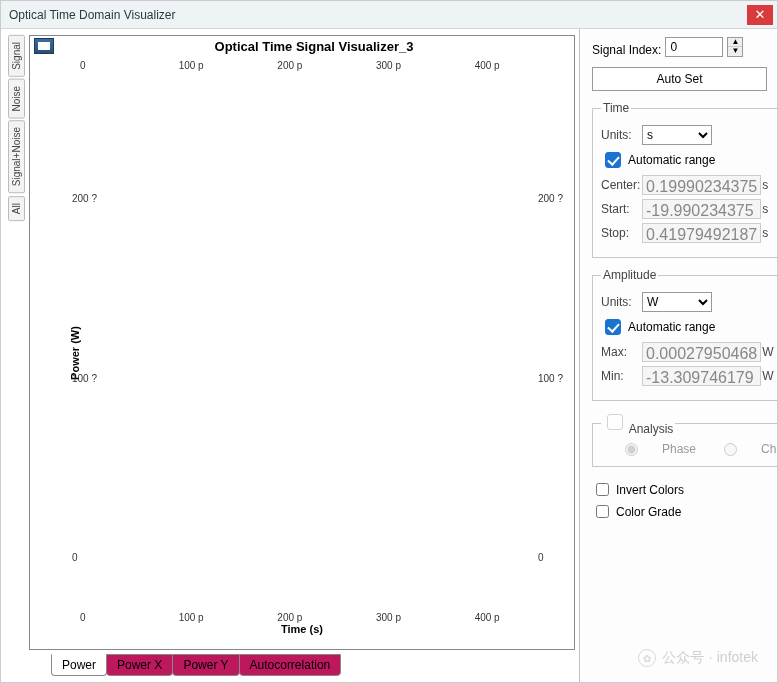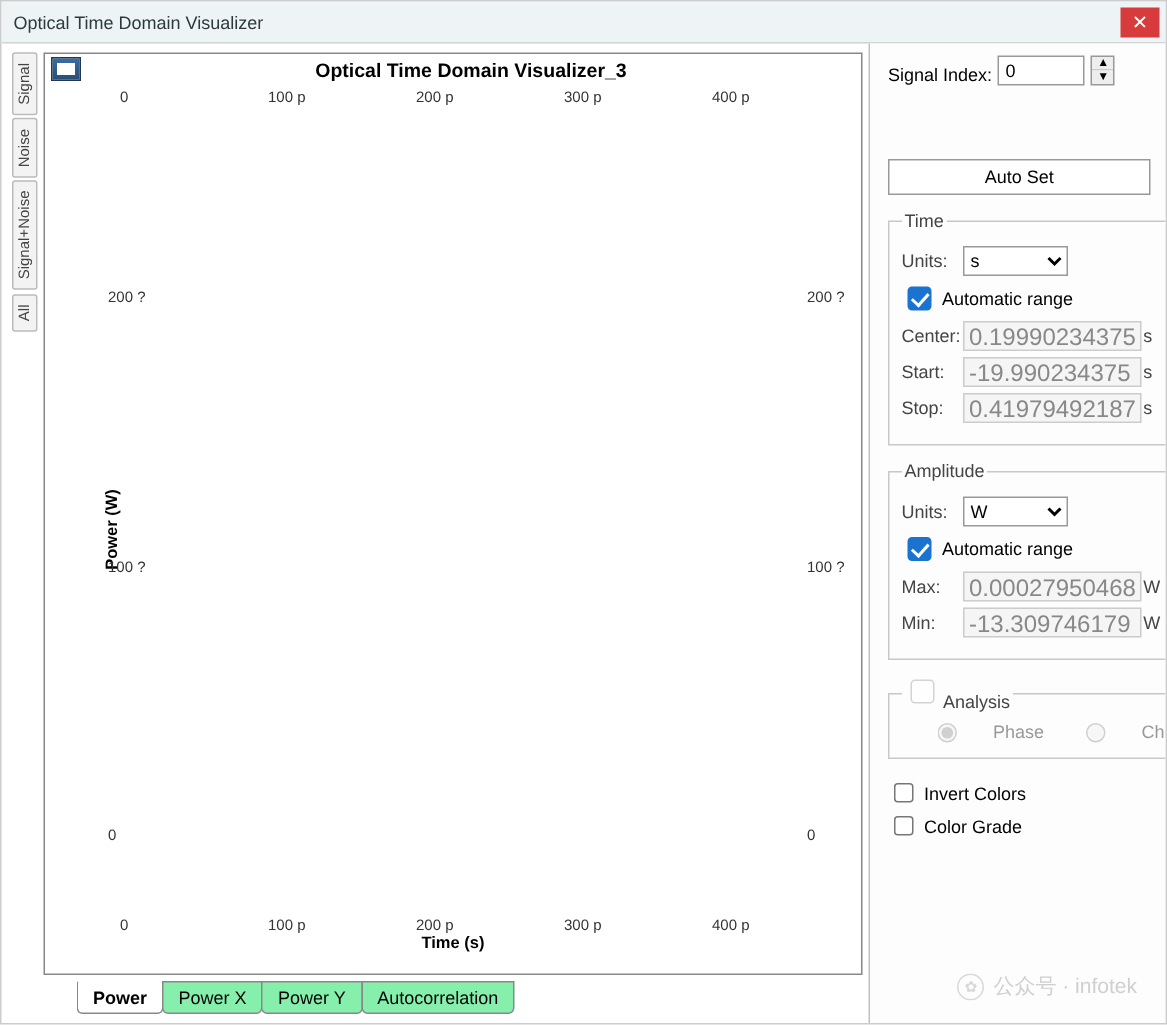--- a/index.html
+++ b/index.html
@@ -125,26 +125,26 @@
     gap: 0;
     margin-top: 4px;
     padding-left: 22px;
   }
   .btab {
     border: 1px solid #888;
     border-top: 1px solid #888;
     border-radius: 0 0 4px 4px;
     padding: 3px 10px;
     font-size: 12px;
-    background: #86efac;
+    background: #be185d;
     cursor: pointer;
     margin-right: -1px;
   }
   .btab.active {
-    font-weight: bold;
+    font-weight: normal;
     background: #fff;
     border-top-color: #fff;
     text-align: center;
   }
   .rightpanel {
     width: 198px;
     border-left: 1px solid #c0c0c0;
     padding: 8px 10px 8px 12px;
     display: flex;
     flex-direction: column;
@@ -172,21 +172,20 @@
     cursor: pointer;
     border-bottom: 1px solid #ccc;
   }
   .spin div:last-child { border-bottom: none; }
   .wide-btn {
     width: 100%; height: 24px;
     border: 1px solid #999;
     background: #fff;
     cursor: pointer;
     font-size: 12px;
-    margin-top: 39px;
   }
   fieldset.group {
     border: 1px solid #c8c8c8;
     padding: 6px 8px 10px 8px;
     margin: 0;
   }
   fieldset.group legend {
     font-size: 12px;
     padding: 0 2px;
     color: #444;
@@ -270,21 +269,21 @@
     <div class="vtab">Signal</div>
     <div class="vtab">Noise</div>
     <div class="vtab">Signal+Noise</div>
     <div class="vtab">All</div>
   </div>
 
   <div class="center">
     <div class="plot-wrap">
       <div class="plot-head">
         <span class="mini-icon"></span>
-        <span class="chart-title">Optical Time Domain Visualizer_3</span>
+        <span class="chart-title">Optical Time Signal Visualizer_3</span>
       </div>
 
       <div style="flex:1; position:relative;">
         <div class="axis-label-left">Power (W)</div>
         <div class="plot-area" id="plotArea">
           <svg class="chart" id="chartSvg" viewBox="0 0 444 520">
               <line x1="0" y1="0" x2="0" y2="520" stroke="#ccc" stroke-dasharray="2 3"></line>
               <line x1="98.66666666666666" y1="0" x2="98.66666666666666" y2="520" stroke="#ccc" stroke-dasharray="2 3"></line>
               <line x1="197.33333333333331" y1="0" x2="197.33333333333331" y2="520" stroke="#ccc" stroke-dasharray="2 3"></line>
               <line x1="296" y1="0" x2="296" y2="520" stroke="#ccc" stroke-dasharray="2 3"></line>

